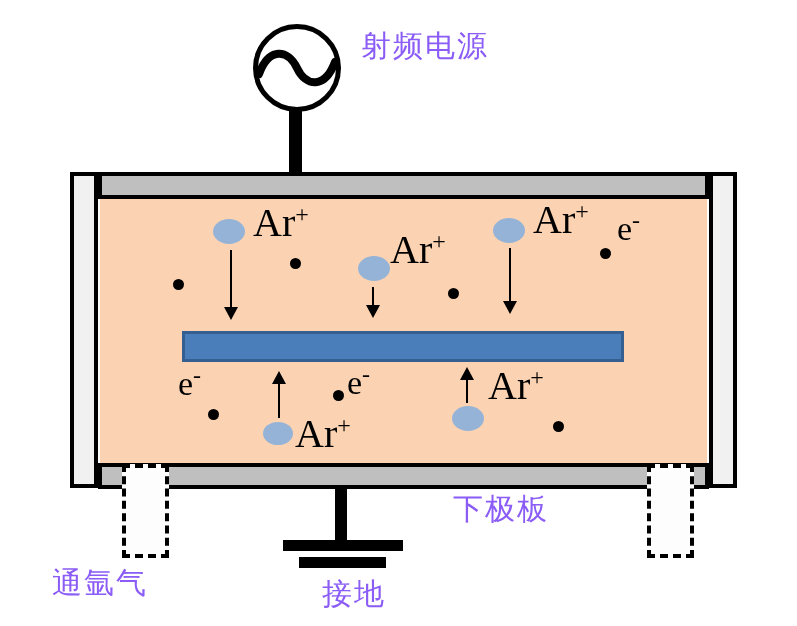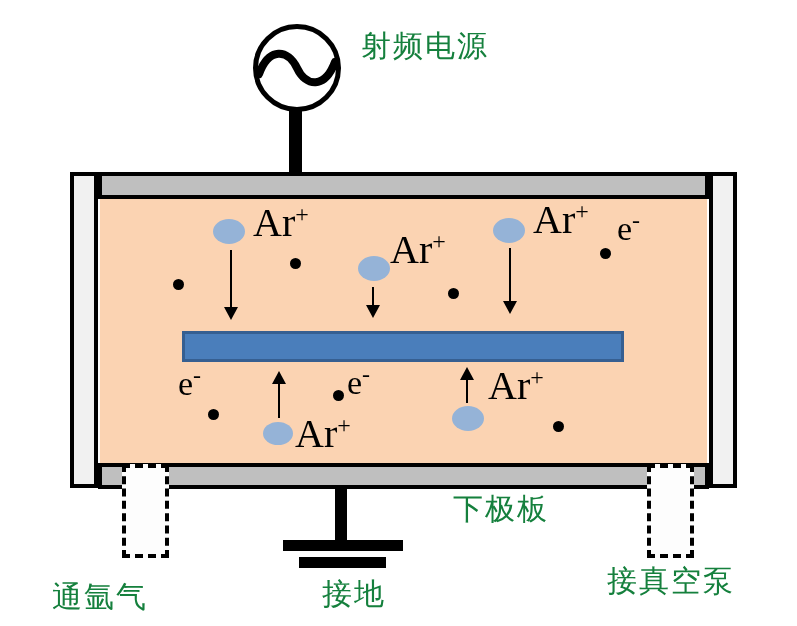--- a/index.html
+++ b/index.html
@@ -37,21 +37,21 @@
   .edot{width:11px;height:11px;border-radius:50%;background:#000;z-index:4;}
 
   
   .arrow{display:flex;flex-direction:column;align-items:center;width:14px;z-index:4;}
   .arrow .shaft{width:2px;background:#000;flex:1;}
   .arrow .head{width:0;height:0;border-left:7px solid transparent;border-right:7px solid transparent;}
   .arrow.down .head{border-top:13px solid #000;}
   .arrow.up .head{border-bottom:13px solid #000;}
 
   
-  .cn{font-size:30px;color:#15803d;letter-spacing:2px;white-space:nowrap;z-index:7;line-height:1.1;}
+  .cn{font-size:30px;color:#8b5cf6;letter-spacing:2px;white-space:nowrap;z-index:7;line-height:1.1;}
   .ptc{font-size:40px;color:#000;line-height:1;white-space:nowrap;z-index:5;}
   .ptc sup{font-size:24px;vertical-align:super;line-height:0;}
   .el{font-size:34px;}
 </style>
 </head>
 <body>
 
 <div class="stage">
 
   <div class="abs rf-circle">
@@ -116,16 +116,15 @@
       <div class="shaft"></div>
     </div>
   <div class="abs arrow up" style="left:460px;top:367px;height:36px;">
       <div class="head"></div>
       <div class="shaft"></div>
     </div>
 
   <div class="abs cn" style="left:361px;top:29px;">射频电源</div>
   <div class="abs cn" style="left:453px;top:492px;text-align:center;">下极板</div>
   <div class="abs cn" style="left:322px;top:577px;text-align:center;">接地</div>
-  <div class="abs cn" style="left:52px;top:580px;">通氩气</div>
-  <div class="abs cn" style="left:607px;top:564px;">接真空泵</div>
+  <div class="abs cn" style="left:52px;top:566px;">通氩气</div>
 
 </div>
 
 </body></html>

